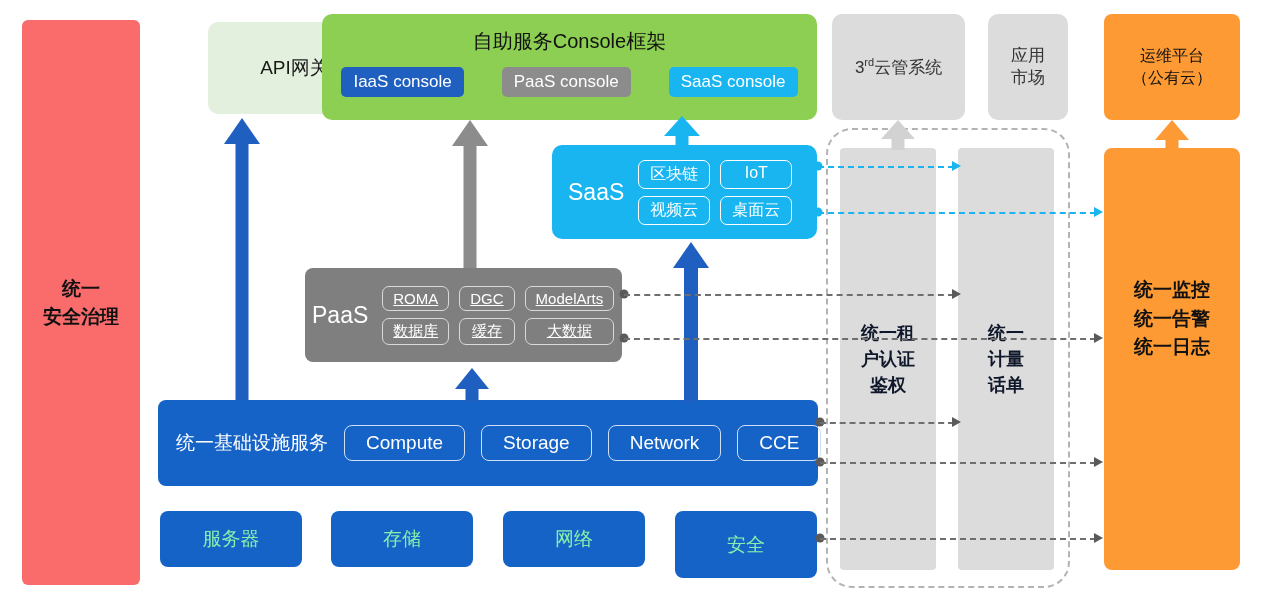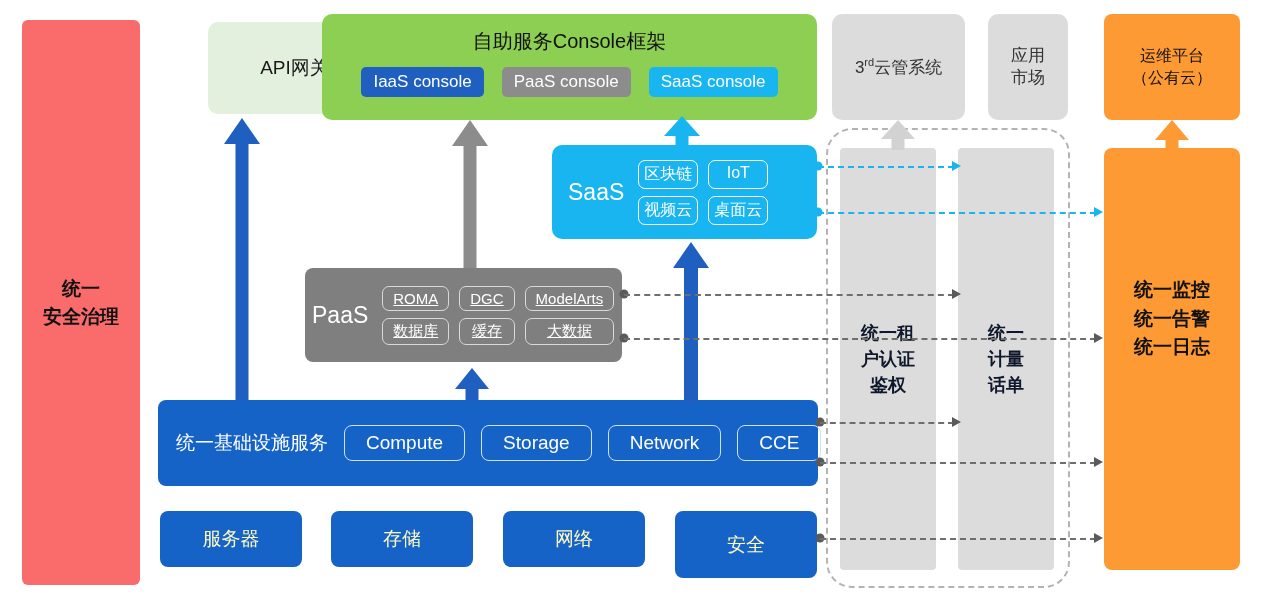--- a/index.html
+++ b/index.html
@@ -10,53 +10,53 @@
 
   
   .gov{background:#FA6B6B;color:#111;font-size:19px;line-height:1.45;font-weight:600;border-radius:6px;}
 
   
   .apigw{background:#E3F0DD;color:#1a1a1a;font-size:19px;border-radius:10px;}
 
   
   .consoleframe{background:#8DCF52;border-radius:10px;flex-direction:column;justify-content:flex-start;padding-top:14px;}
   .consoletitle{color:#111;font-size:20px;font-weight:500;margin-bottom:12px;}
-  .consolerow{display:flex;gap:18px;align-items:center;justify-content:center;width:100%;}
+  .consolerow{display:flex;gap:38px;align-items:center;justify-content:center;width:100%;}
   .chipc{border-radius:5px;color:#fff;font-size:17px;padding:5px 12px;white-space:nowrap;}
   .chip-iaas{background:#1F5FBF;}
   .chip-paas{background:#8C8C8C;}
   .chip-saas{background:#19B5F0;}
 
   
   .graytop{background:#DCDCDC;color:#333;font-size:17px;line-height:1.3;border-radius:10px;}
   .graytop sup{font-size:11px;vertical-align:super;}
 
   
   .opsTop{background:#FD9A34;color:#111;font-size:16px;line-height:1.4;border-radius:8px;}
   .opsSide{background:#FD9A34;color:#111;font-size:19px;line-height:1.5;font-weight:600;border-radius:8px;align-items:flex-start;padding-top:128px;}
 
   
   .saas{background:#19B5F0;border-radius:10px;justify-content:flex-start;padding-left:16px;gap:14px;}
   .saaslabel{color:#fff;font-size:23px;}
   .saasgrid{display:grid;grid-template-columns:repeat(2,auto);gap:7px 10px;}
-  .ochip{border:1.6px solid #fff;border-radius:7px;color:#fff;font-size:16px;padding:3px 5px;text-align:center;white-space:nowrap;}
+  .ochip{border:1.6px solid #fff;border-radius:7px;color:#fff;font-size:16px;padding:3px 11px;text-align:center;white-space:nowrap;}
 
   
   .paas{background:#7F7F7F;border-radius:8px;justify-content:flex-start;padding-left:16px;gap:14px;}
   .paaslabel{color:#fff;font-size:23px;}
   .paasgrid{display:grid;grid-template-columns:repeat(3,auto);gap:7px 10px;}
   .gchip{border:1.4px solid #D9D9D9;border-radius:7px;color:#fff;font-size:15px;padding:3px 10px;text-align:center;white-space:nowrap;text-decoration:underline;}
 
   
   .infra{background:#1663C7;border-radius:8px;justify-content:flex-start;padding-left:18px;gap:16px;}
   .infralabel{color:#fff;font-size:19px;white-space:nowrap;}
   .bchip{border:1.5px solid #cfe0f7;border-radius:8px;color:#fff;font-size:19px;padding:6px 21px;white-space:nowrap;}
 
   
-  .bluebox{background:#1663C7;color:#fef9c3;font-size:19px;border-radius:8px;}
+  .bluebox{background:#1663C7;color:#86efac;font-size:19px;border-radius:8px;}
 
   
   .dashzone{position:absolute;border:2px dashed #B3B3B3;border-radius:26px;box-sizing:border-box;}
   .graycol{position:absolute;background:#DCDCDC;border-radius:4px;box-sizing:border-box;
            display:flex;align-items:center;justify-content:center;text-align:center;
            color:#0f172a;font-size:18px;line-height:1.45;font-weight:600;}
 
   
   .uparrow{position:absolute;}
   .uparrow .shaft{position:absolute;left:50%;transform:translateX(-50%);bottom:0;}

